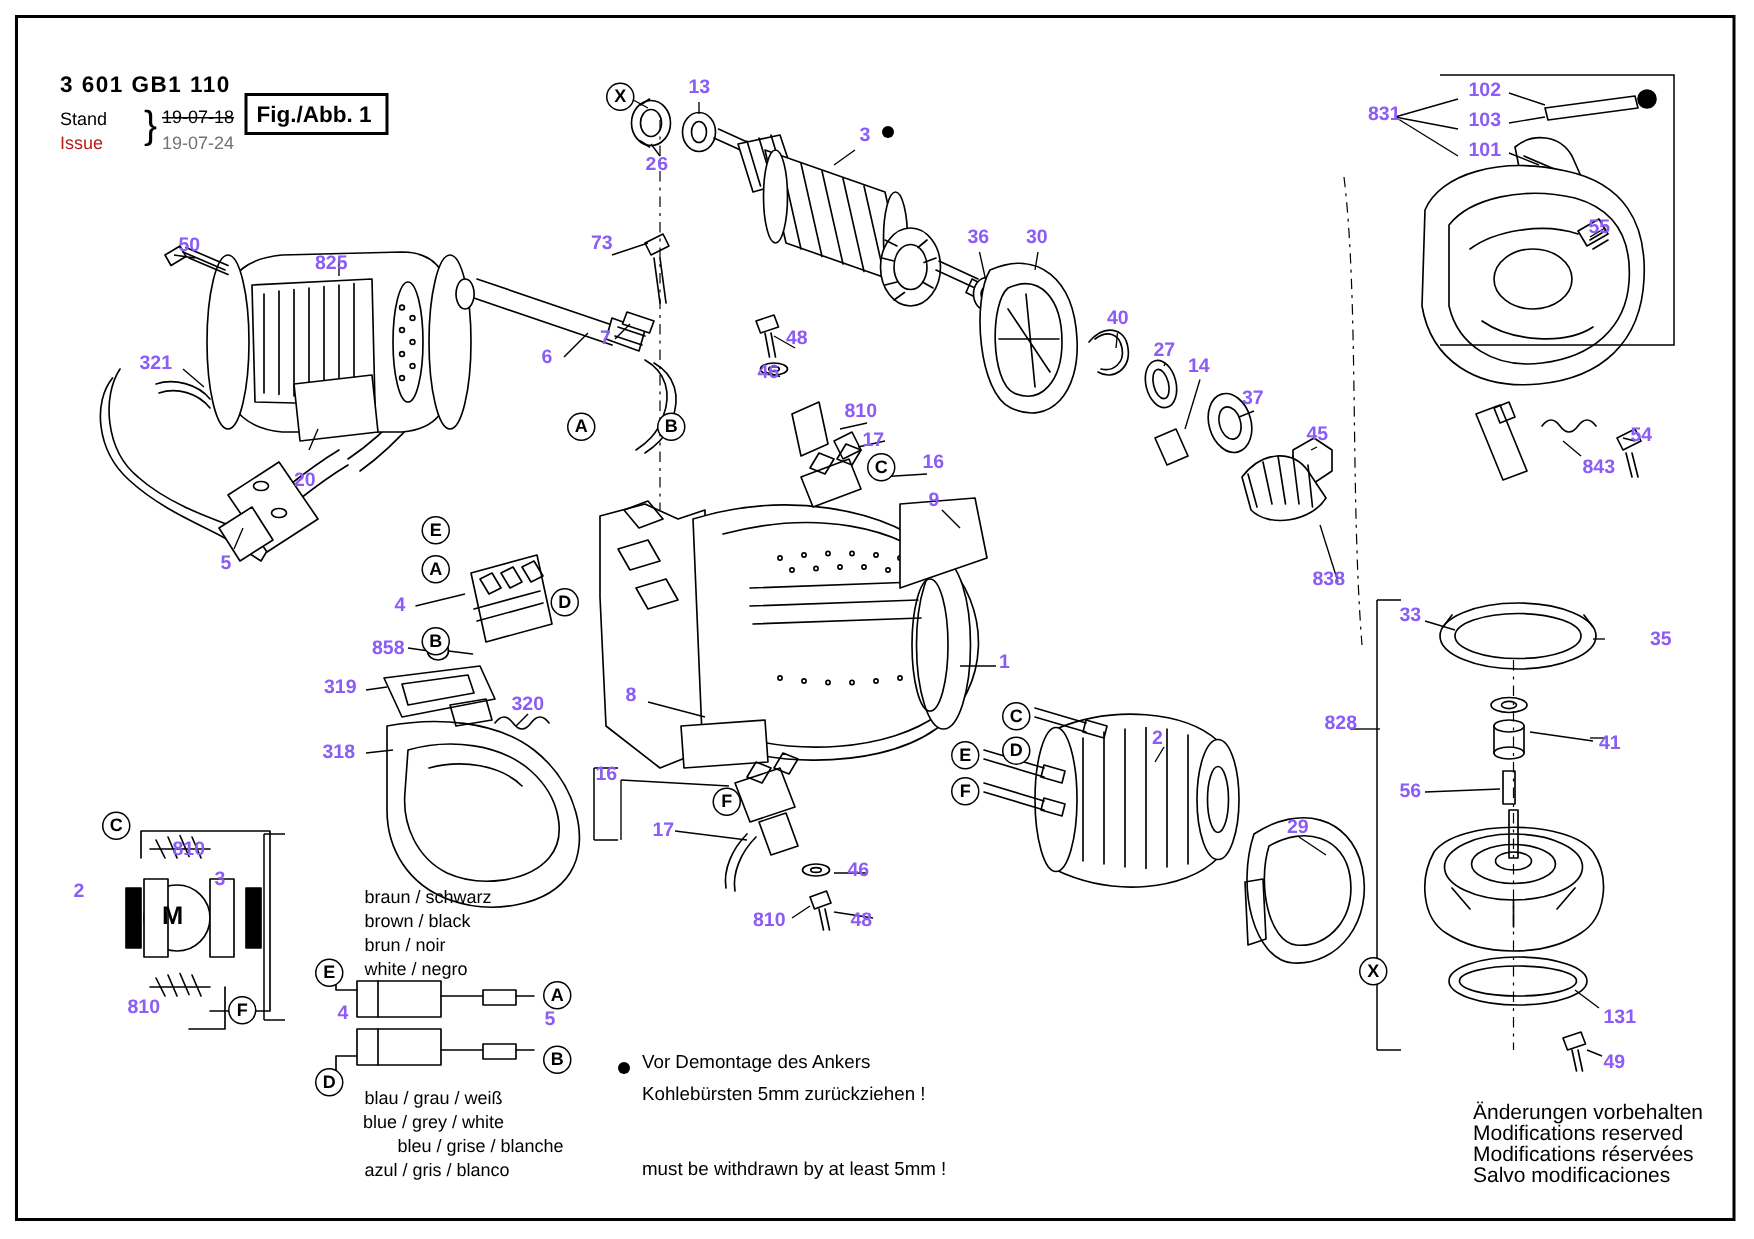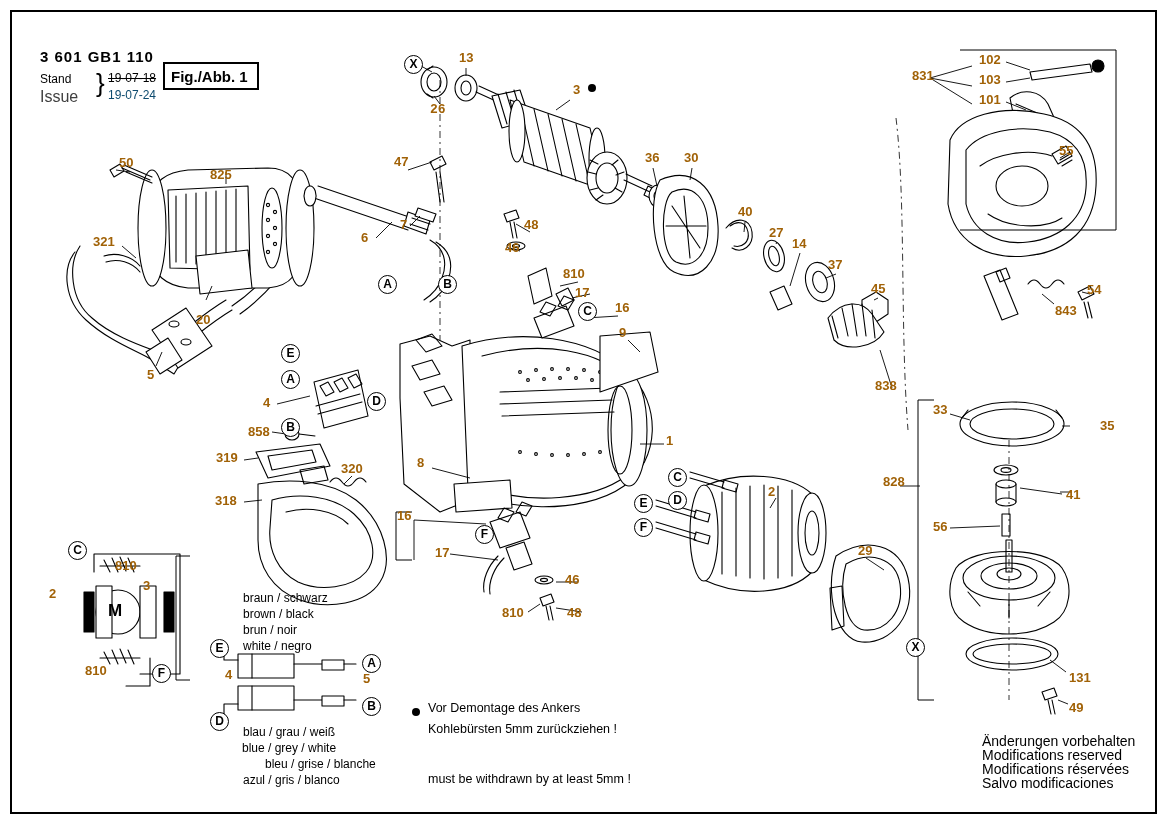--- a/index.html
+++ b/index.html
@@ -1,28 +1,28 @@
 <!DOCTYPE html>
 <html><head>
 <meta charset="utf-8">
 <style>
   html,body{margin:0;padding:0;background:#ffffff;}
   body{font-family:"Liberation Sans", sans-serif;}
   #sheet{position:relative;width:1164px;height:826px;background:#fff;overflow:hidden;}
   .frame{position:absolute;left:10px;top:10px;width:1147px;height:804px;border:2px solid #000;box-sizing:border-box;}
   .hdr-num{position:absolute;left:40px;top:48px;font-size:15px;font-weight:bold;letter-spacing:1px;color:#000;}
   .hdr-stand{position:absolute;left:40px;top:72px;font-size:12px;color:#000;}
-  .hdr-issue{position:absolute;left:40px;top:88px;font-size:16px;color:#404040;}
+  .hdr-issue{position:absolute;left:40px;top:88px;font-size:12px;color:#b91c1c;}
   .brace{position:absolute;left:96px;top:70px;font-size:26px;line-height:26px;color:#000;}
   .hdr-d1{position:absolute;left:108px;top:71px;font-size:12px;color:#000;}
   .hdr-d1 .strike{text-decoration:line-through;}
-  .hdr-d2{position:absolute;left:108px;top:88px;font-size:12px;color:#0c4a6e;}
+  .hdr-d2{position:absolute;left:108px;top:88px;font-size:12px;color:#737373;}
   .figbox{position:absolute;left:163px;top:62px;width:96px;height:28px;border:2px solid #000;box-sizing:border-box;}
   .figbox span{position:absolute;left:6px;top:4px;font-size:15px;font-weight:bold;}
-  .lbl{position:absolute;font-size:13px;font-weight:bold;color:#a16207;white-space:nowrap;}
+  .lbl{position:absolute;font-size:13px;font-weight:bold;color:#8b5cf6;white-space:nowrap;}
   .circ{position:absolute;width:19px;height:19px;border:1.6px solid #000;border-radius:50%;background:#fff;
         font-size:12px;font-weight:bold;text-align:center;line-height:17px;color:#000;box-sizing:border-box;}
   .bullet{position:absolute;width:8px;height:8px;border-radius:50%;background:#000;}
   svg.layer{position:absolute;left:0;top:0;width:1169px;height:826px;pointer-events:none;}
   .notes{position:absolute;font-size:12.5px;color:#000;white-space:nowrap;}
   .foot{position:absolute;font-size:14px;color:#000;white-space:nowrap;}
   .legend{position:absolute;font-size:12px;color:#000;white-space:nowrap;}
 </style>
 </head>
 <body>
@@ -375,21 +375,21 @@
   <div class="lbl" style="left:430px;top:102px;font-family:Liberation Mono, monospace;">26</div>
   <div class="lbl" style="left:573px;top:82px;">3</div>
   <div class="bullet" style="left:588px;top:84px;"></div>
   <div class="lbl" style="left:645px;top:150px;">36</div>
   <div class="lbl" style="left:684px;top:150px;">30</div>
   <div class="lbl" style="left:738px;top:204px;">40</div>
   <div class="lbl" style="left:769px;top:225px;">27</div>
   <div class="lbl" style="left:792px;top:236px;">14</div>
   <div class="lbl" style="left:828px;top:257px;">37</div>
   <div class="lbl" style="left:871px;top:281px;">45</div>
-  <div class="lbl" style="left:394px;top:154px;">47</div>
+  <div class="lbl" style="left:394px;top:154px;">73</div>
   <div class="lbl" style="left:400px;top:217px;">7</div>
   <div class="lbl" style="left:361px;top:230px;">6</div>
   <div class="lbl" style="left:524px;top:217px;">48</div>
   <div class="lbl" style="left:505px;top:240px;">46</div>
   <div class="lbl" style="left:119px;top:155px;">50</div>
   <div class="lbl" style="left:210px;top:167px;">825</div>
   <div class="lbl" style="left:93px;top:234px;">321</div>
   <div class="lbl" style="left:196px;top:312px;">20</div>
   <div class="lbl" style="left:147px;top:367px;">5</div>
   <div class="lbl" style="left:563px;top:266px;">810</div>

